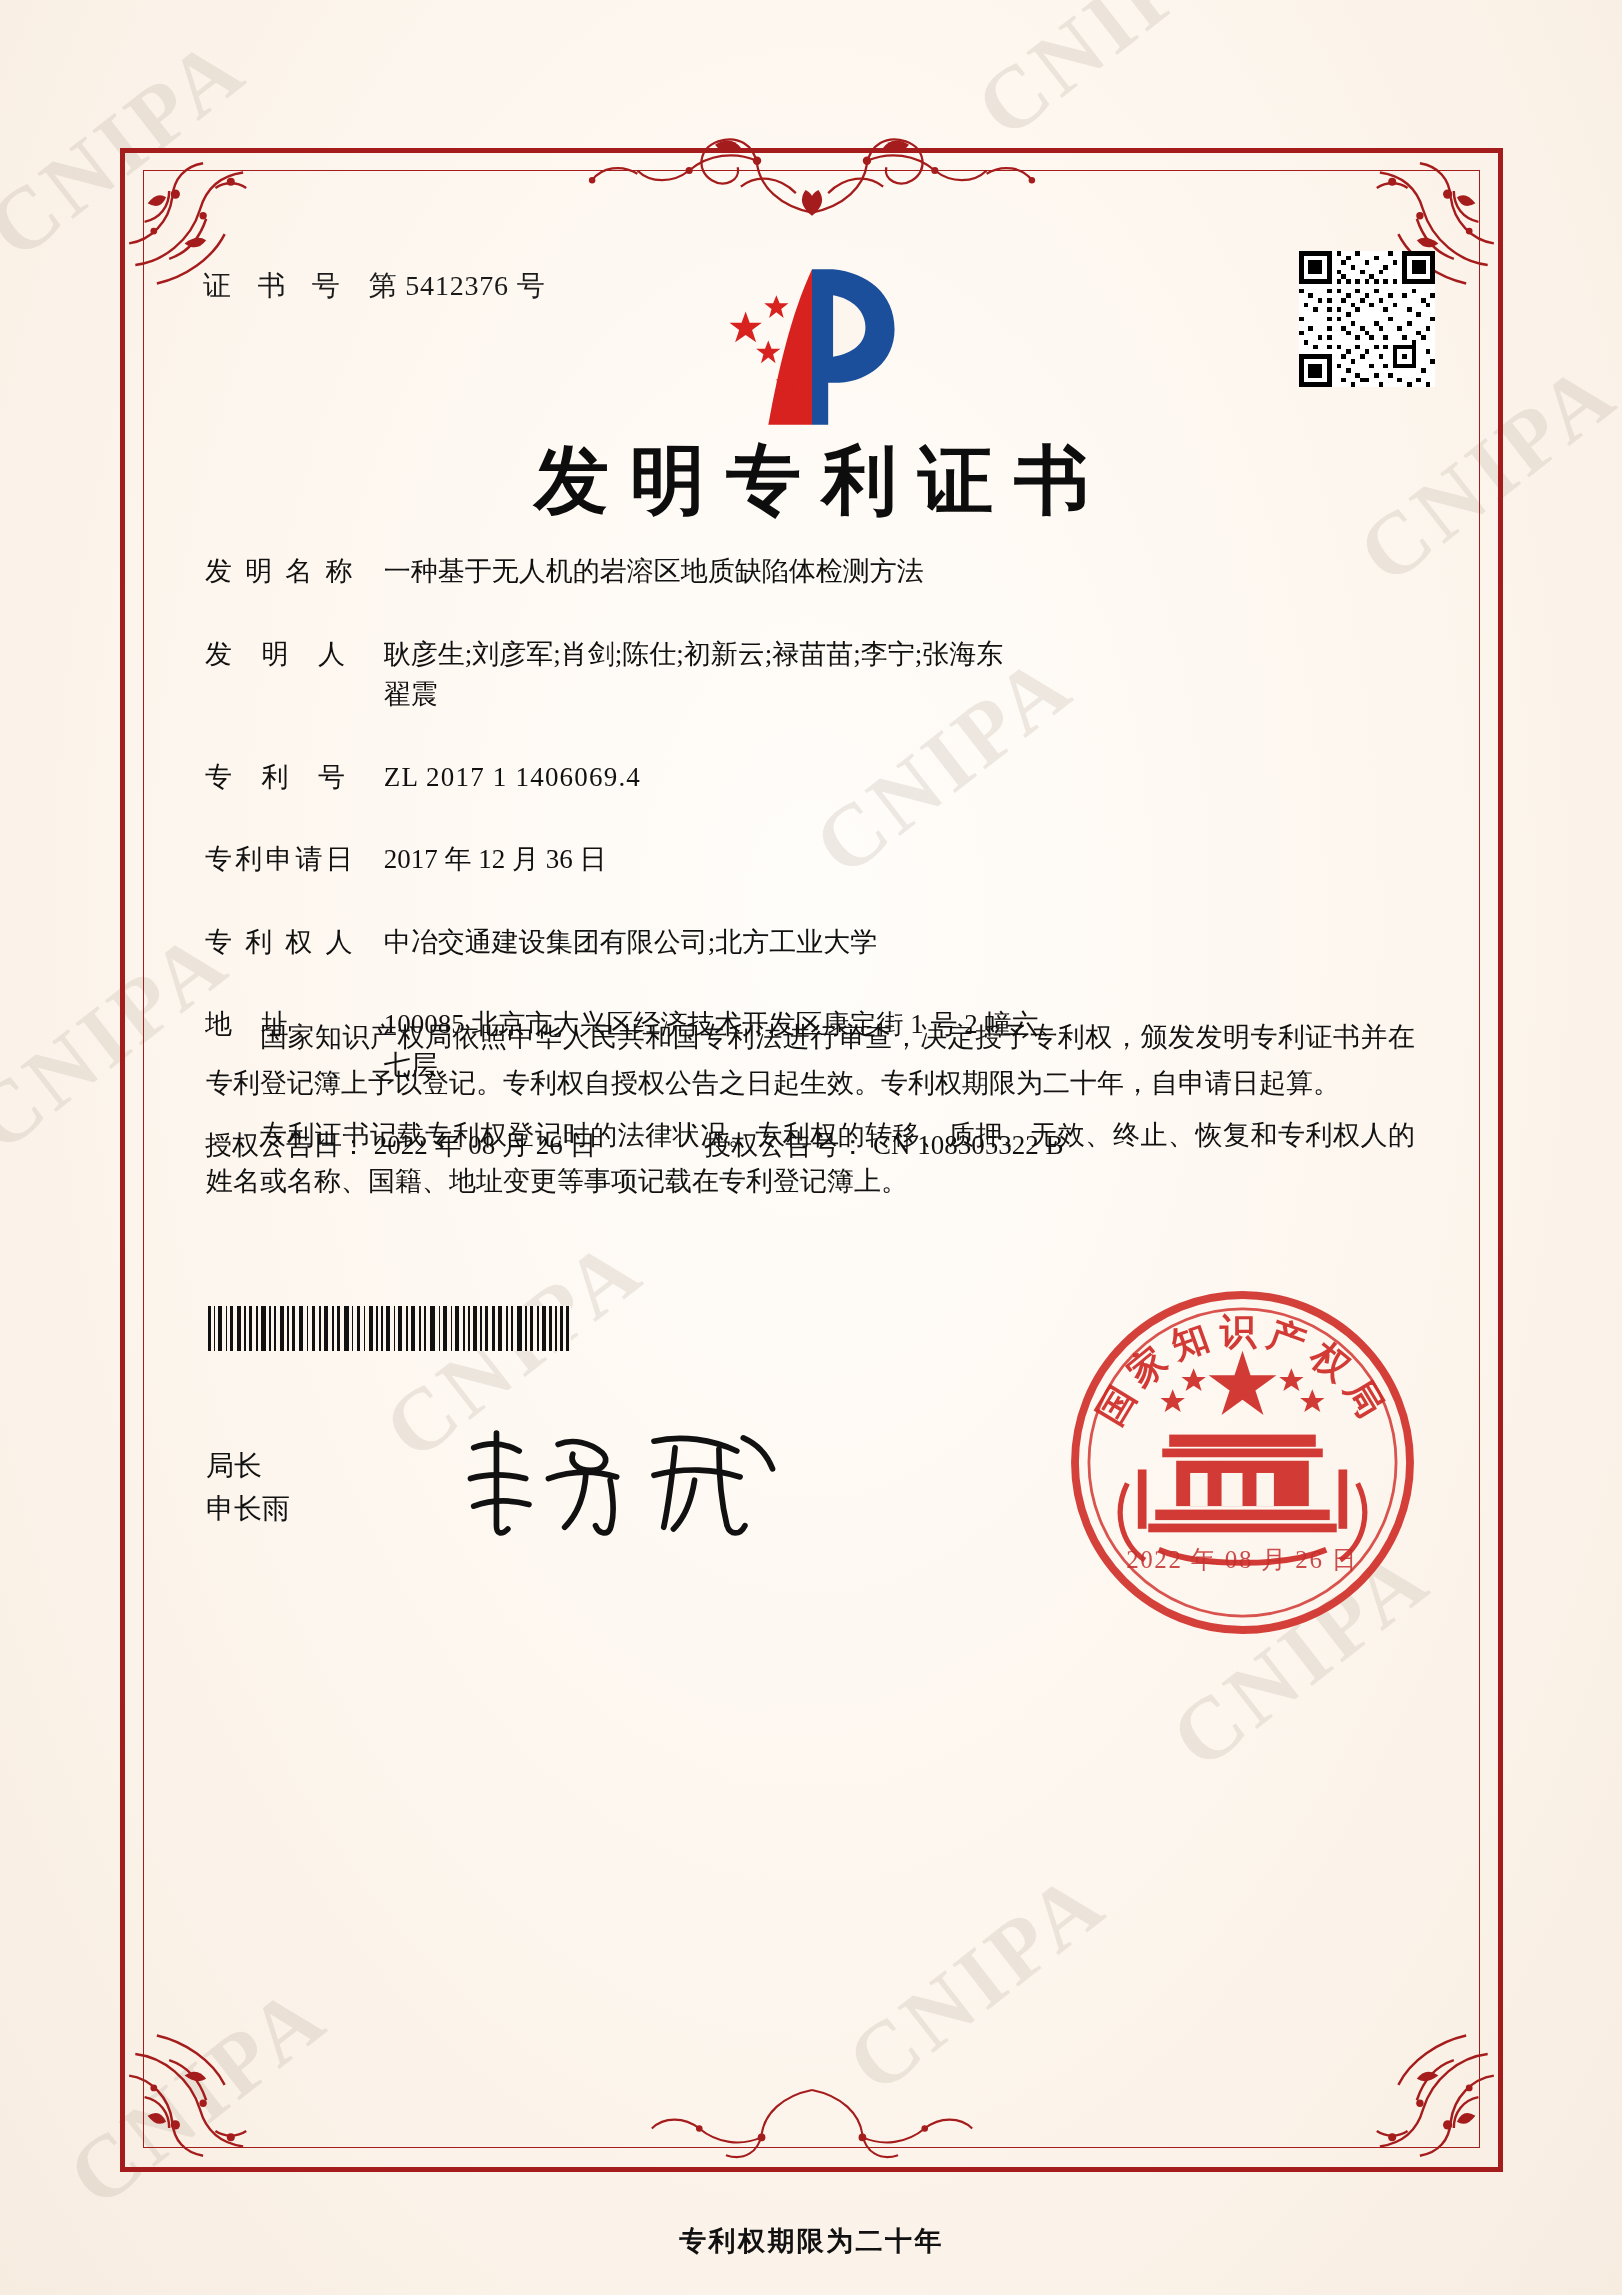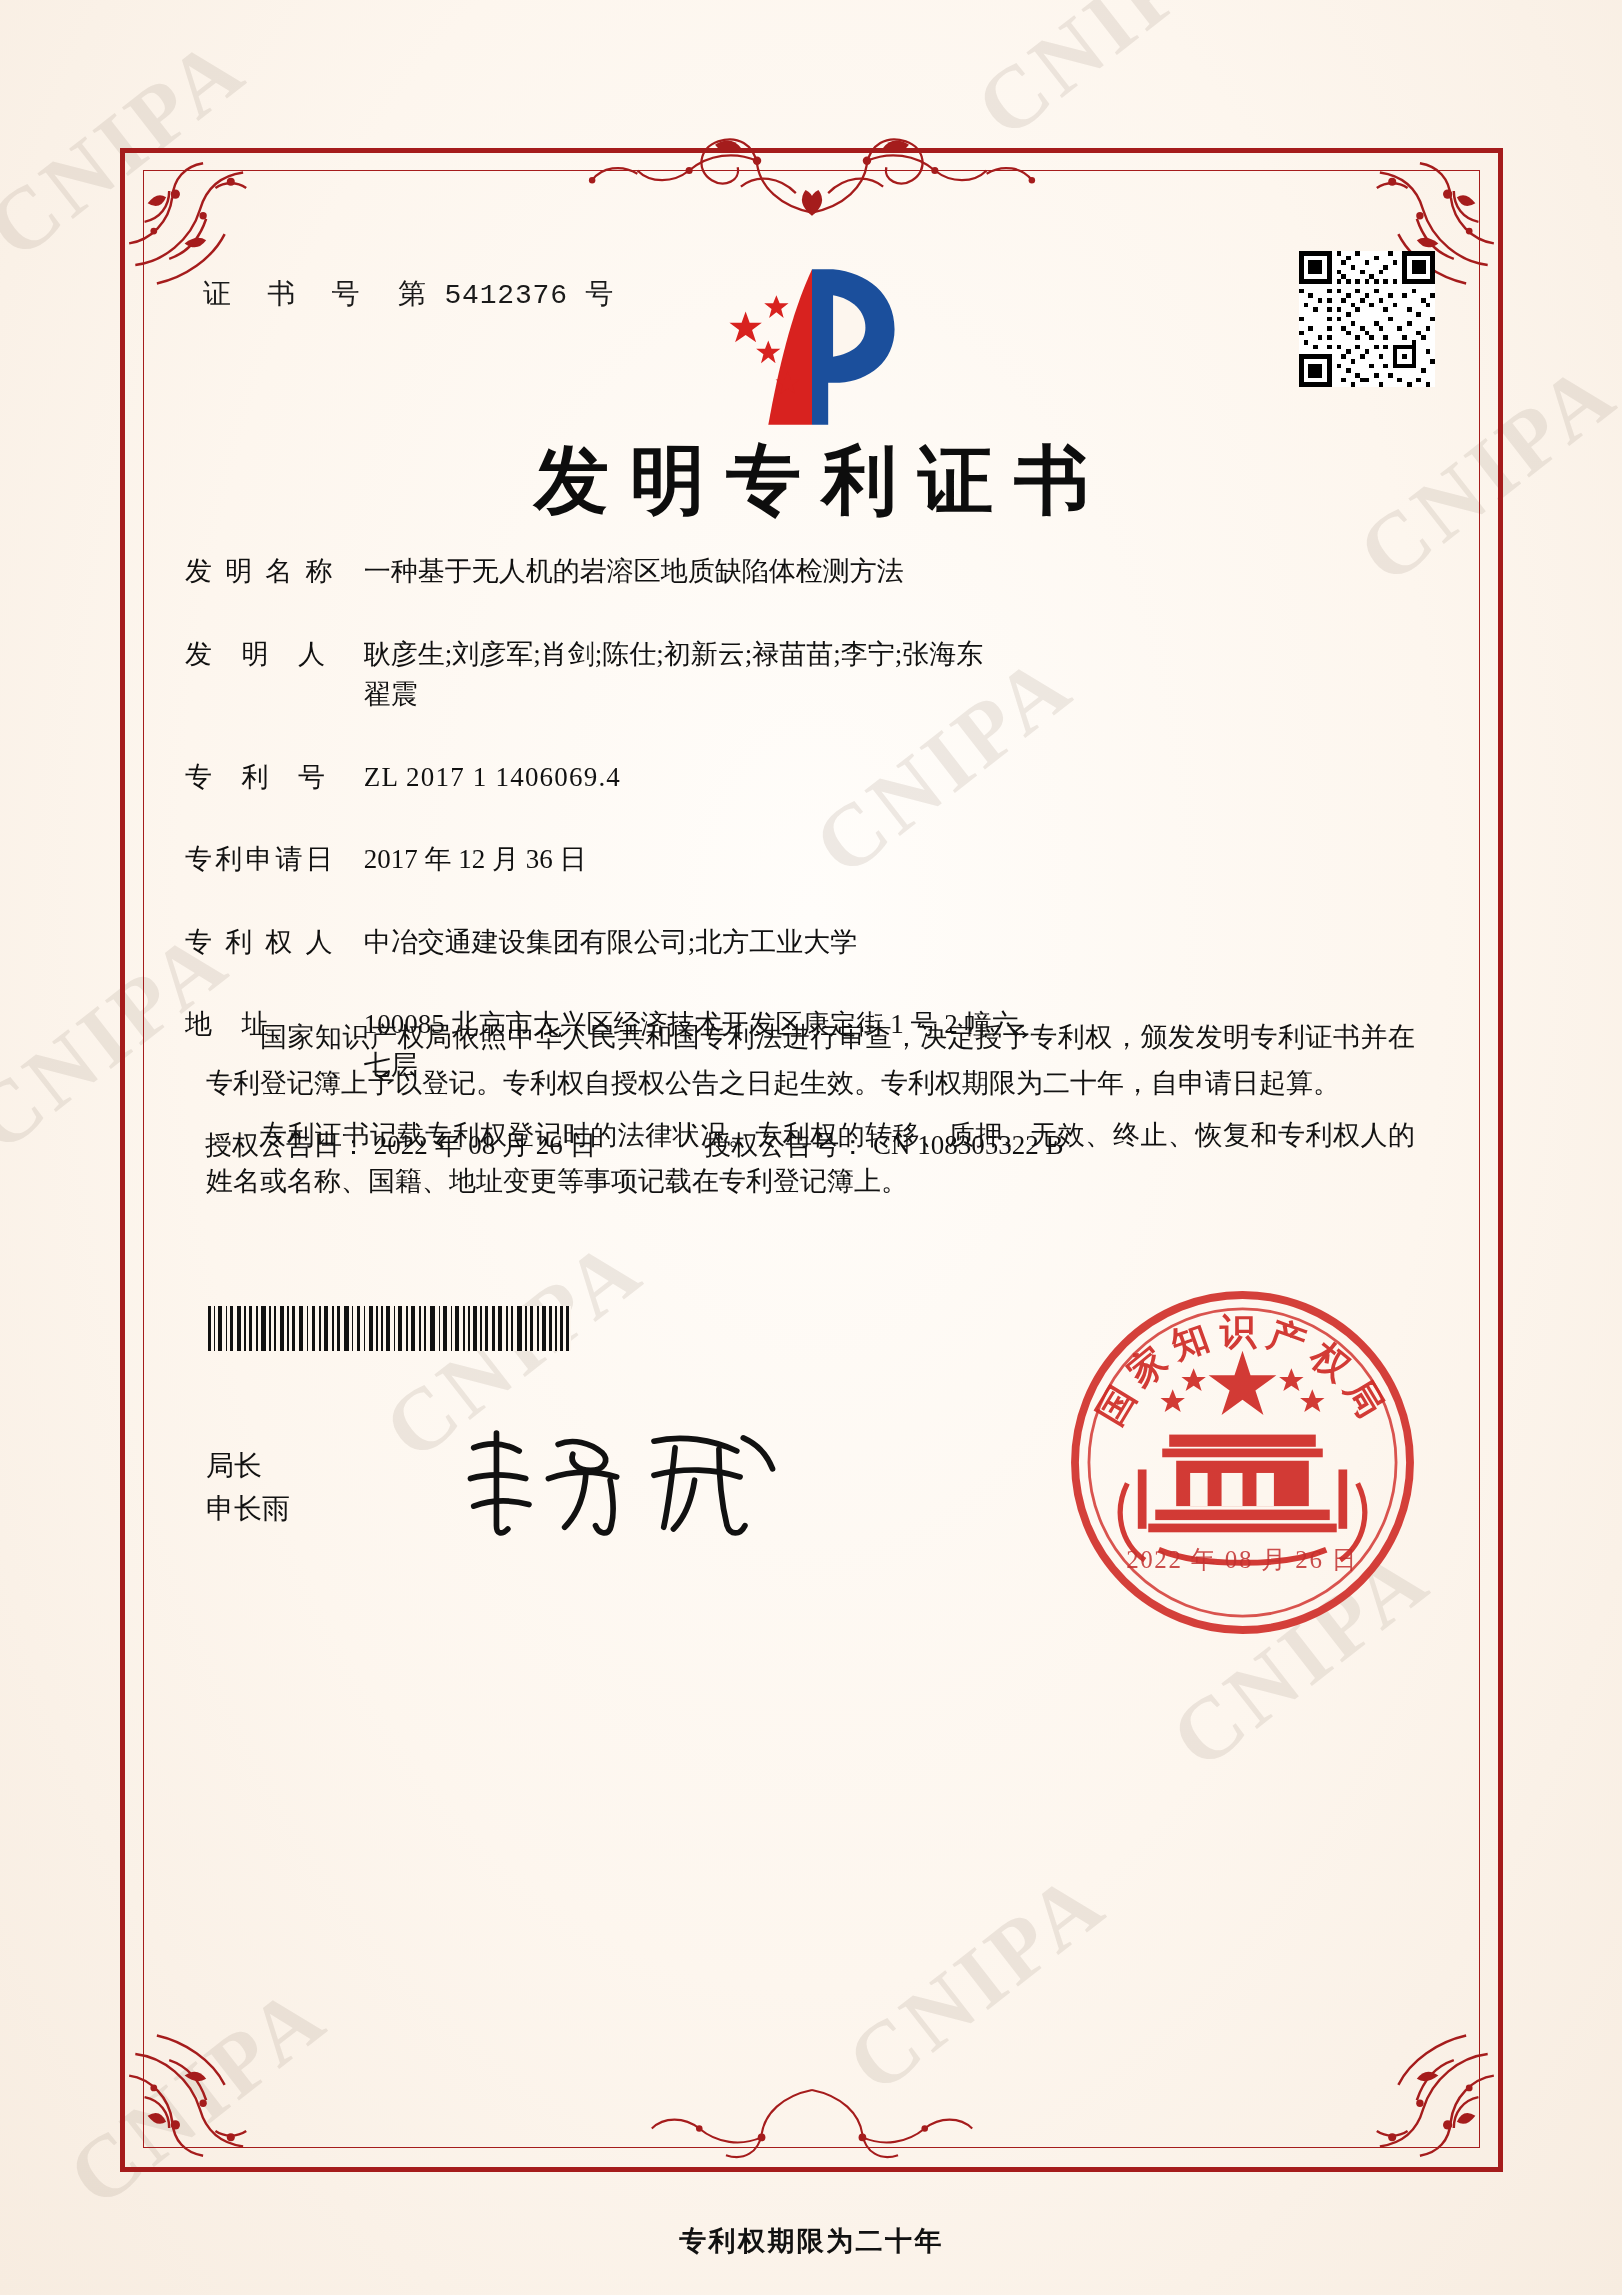--- a/index.html
+++ b/index.html
@@ -94,25 +94,24 @@
     position: absolute;
     left: 143px;
     top: 170px;
     width: 1337px;
     height: 1978px;
   }
 
   .cert-no {
     position: absolute;
     left: 60px;
-    top: 105px;
+    top: 97px;
     font-size: 28px;
     color: #1a1a1a;
     letter-spacing: 0.8px;
-    font-family: Liberation Mono, monospace;
   }
   .cert-no .sp { letter-spacing: 9.7px; }
 
   .qr {
     position: absolute;
     right: 45px;
     top: 81px;
     width: 136px;
     height: 136px;
     background: #fff;
@@ -145,21 +144,21 @@
     position: absolute;
     left: 0;
     top: 381px;
     width: 100%;
     font-size: 27px;
     color: #111;
   }
   .field-row {
     position: relative;
     margin: 0 0 42px 0;
-    padding-left: 42px;
+    padding-left: 62px;
     line-height: 1.5;
   }
   .field-label {
     display: inline-block;
     width: 172px;
     vertical-align: top;
   }
   .lbl-sp4 { letter-spacing: 11.4px; }
   .lbl-sp2 { letter-spacing: 3.2px; }
   .field-value {

